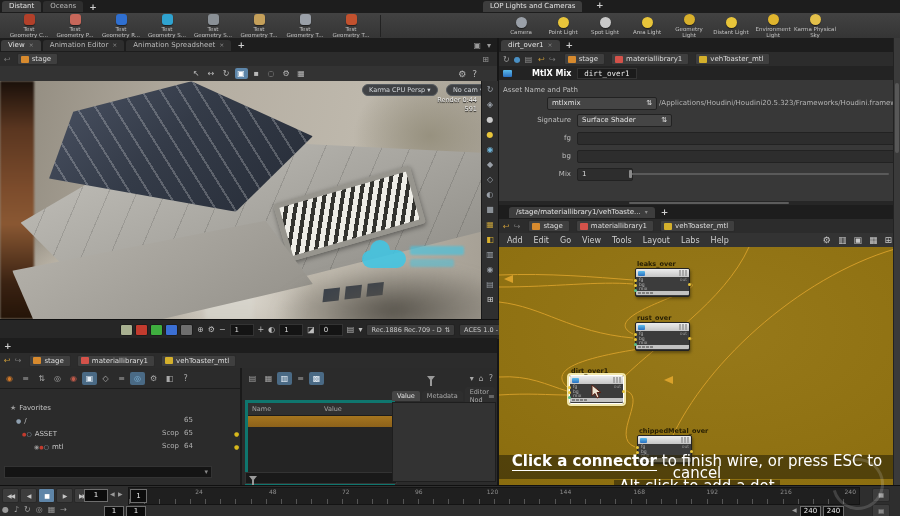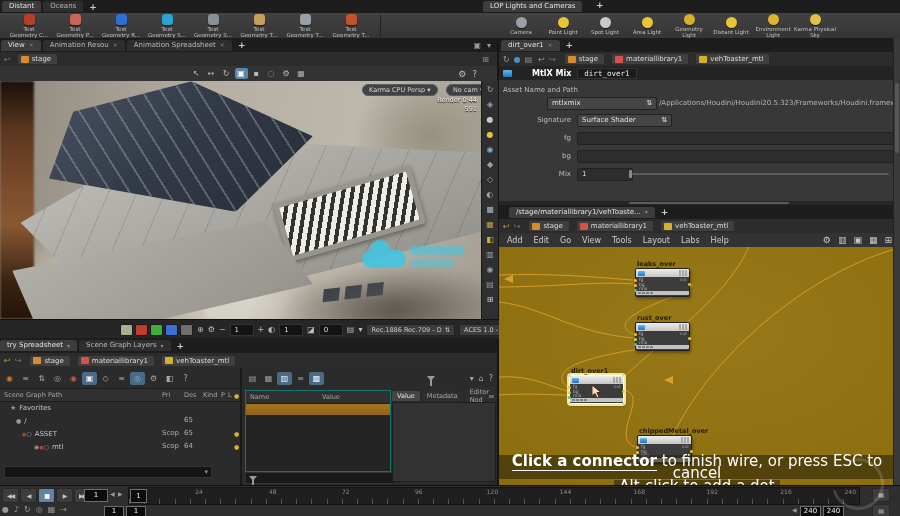--- a/index.html
+++ b/index.html
@@ -201,21 +201,21 @@
   <div class="abs" style="left:0;top:38px;width:497px;height:447px;border-right:2px solid #161616">
 
     <div class="abs tabrow flex" style="left:0;top:0;width:497px;height:14px">
       <div class="flex" style="padding-left:1px">
 
       <div class="tab on">
             <span>View</span>
             <span class="x">×</span>
           </div>
           <div class="tab">
-            <span>Animation Resou</span>
+            <span>Animation Editor</span>
             <span class="x">×</span>
           </div>
           <div class="tab">
             <span>Animation Spreadsheet</span>
             <span class="x">×</span>
           </div>
         </div>
       <span class="addtab">+</span>
       <div class="flex" style="margin-left:auto;padding-right:6px;gap:6px">
 
@@ -330,31 +330,20 @@
           <span>Rec.1886 Rec.709 - D</span>
           <span>⇅</span>
         </div>
       <div class="lutpill">
           <span>ACES 1.0 - SDR Video</span>
           <span>⇅</span>
         </div>
     </div>
 
     <div class="abs tabrow flex" style="left:0;top:300px;width:497px;height:15px">
-      <div class="flex">
-
-      <div class="tab on">
-            <span>try Spreadsheet</span>
-            <span class="x">▾</span>
-          </div>
-          <div class="tab">
-            <span>Scene Graph Layers</span>
-            <span class="x">▾</span>
-          </div>
-        </div>
       <span class="addtab">+</span>
     </div>
 
     <div class="abs pathbar flex" style="left:0;top:315px;width:497px;height:15px">
       <span class="navg" style="margin-left:4px">↩</span>
       <span class="navg dim">↪</span>
       <div class="flex" style="margin-left:6px">
 
       <div class="chip">
             <span class="ci" style="background: rgb(215, 138, 46);"></span>
@@ -380,29 +369,20 @@
           <div class="tico" style="color: rgb(168, 168, 168);"><span>◎</span></div>
           <div class="tico" style="color: rgb(192, 90, 74);"><span>◉</span></div>
           <div class="tico on" style="color: rgb(228, 238, 246);"><span>▣</span></div>
           <div class="tico" style="color: rgb(168, 168, 168);"><span>◇</span></div>
           <div class="tico" style="color: rgb(168, 168, 168);"><span>≡</span></div>
           <div class="tico on" style="color: rgb(127, 180, 216);"><span>◎</span></div>
           <div class="tico" style="color: rgb(168, 168, 168);"><span>⚙</span></div>
           <div class="tico" style="color: rgb(168, 168, 168);"><span>◧</span></div>
           <div class="tico" style="color: rgb(168, 168, 168);"><span>?</span></div>
         </div>
-      <div class="abs thdr" style="left:0;top:21px;width:240px;height:12px">
-        <span class="tcell" style="left:4px">Scene Graph Path</span>
-        <span class="tcell" style="left:162px">Pri</span>
-        <span class="tcell" style="left:184px">Des</span>
-        <span class="tcell" style="left:203px">Kind</span>
-        <span class="tcell" style="left:221px">P</span>
-        <span class="tcell" style="left:228px">L</span>
-        <span class="tcell ydot" style="left:234px">●</span>
-      </div>
       <div class="abs" style="left:0;top:33px;width:240px">
 
           <div class="trow flex" style="position: relative; padding-left: 10px;">
             <span class="star">★</span>
             <span class="eye"></span>
             <span class="red"></span>
             <span class="ring"></span>
             <span style="margin-left:3px">Favorites</span>
             <span class="tcell" style="left:162px;color:#b0b0b0"></span>
             <span class="tcell" style="left:184px;color:#b0b0b0"></span>
@@ -450,21 +430,21 @@
     <div class="abs paneblock" style="left:242px;top:330px;width:255px;height:117px">
       <div class="flex" style="height:20px;padding-left:3px">
 
       <div class="tico"><span>▤</span></div>
           <div class="tico"><span>▦</span></div>
           <div class="tico on"><span>▥</span></div>
           <div class="tico"><span>≡</span></div>
           <div class="tico on"><span>▩</span></div>
         </div>
 
-      <div class="abs" style="left:3px;top:22px;width:144px;height:80px;background:#242424;border:1px solid #0f766e">
+      <div class="abs" style="left:3px;top:32px;width:144px;height:80px;background:#242424;border:3px solid #0f766e">
         <div class="flex thdr" style="height:12px">
           <span style="margin-left:4px;width:72px">Name</span>
           <span>Value</span>
         </div>
         <div style="height:11px;background:linear-gradient(#a5751f,#8d621a)"></div>
       </div>
       <div class="abs filterbox" style="left:3px;top:104px;width:144px;background:#191919">
           <div class="funnel" style="margin-right:auto"></div>
         </div>
 

